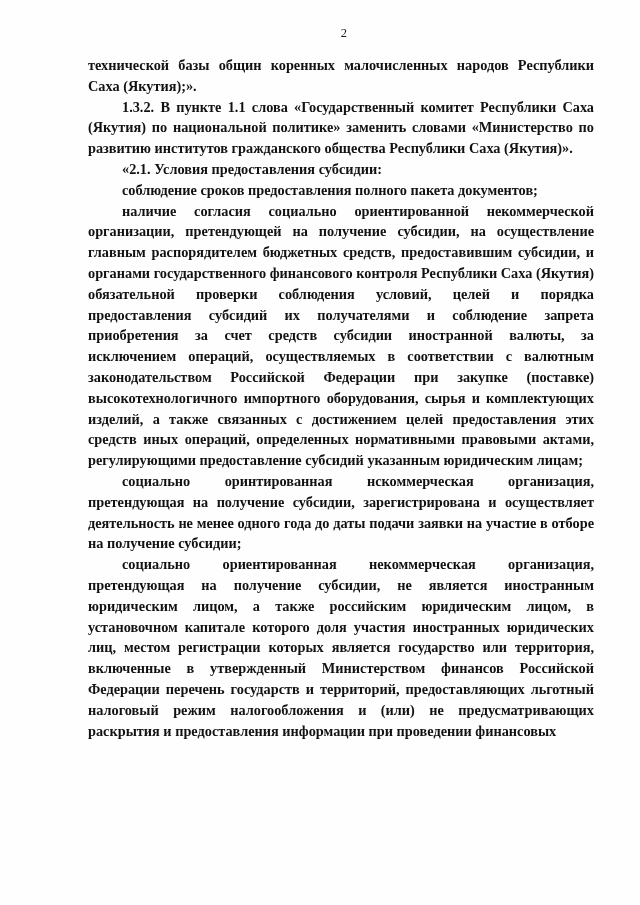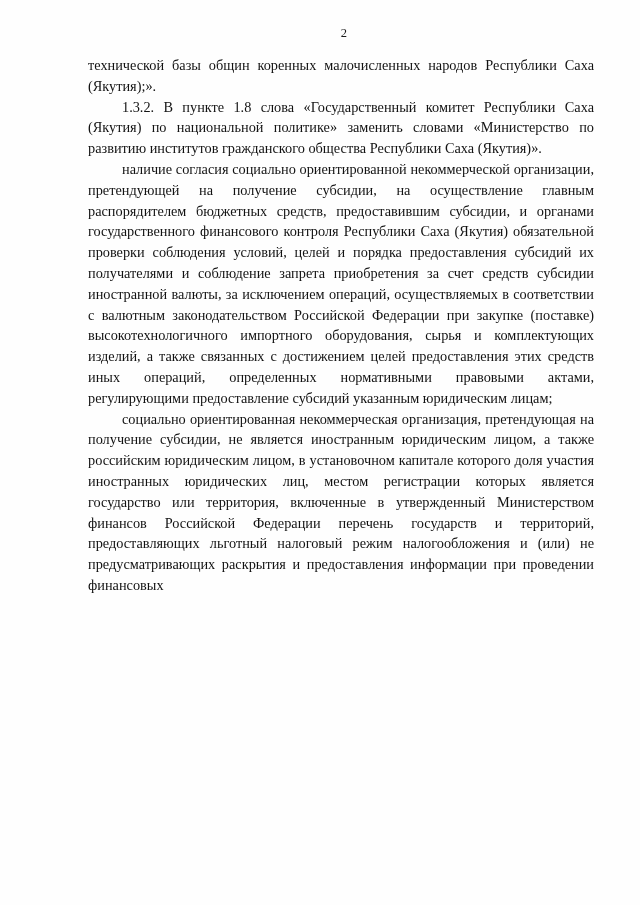--- a/index.html
+++ b/index.html
@@ -33,36 +33,40 @@
   .body-text {
     font-size: 14.3px;
     line-height: 1.455;
     text-align: justify;
     text-justify: inter-word;
     hyphens: none;
   }
   .body-text p {
     margin: 0;
     text-indent: 0;
+    font-weight: bold;
   }
   p.indent {
     text-indent: 34px;
   }
   
   .body-text p {
     color: #121212;
   }
 </style>
 </head>
 <body>
 
 <div class="page">
 
   <div class="page-number">2</div>
 
   <div class="body-text">
     <p>технической базы общин коренных малочисленных народов Республики Саха (Якутия);».</p>
-    <p class="indent">1.3.2. В пункте 1.8 слова «Государственный комитет Республики Саха (Якутия) по национальной политике» заменить словами «Министерство по развитию институтов гражданского общества Республики Саха (Якутия)».</p>
+    <p class="indent">1.3.2. В пункте 1.1 слова «Государственный комитет Республики Саха (Якутия) по национальной политике» заменить словами «Министерство по развитию институтов гражданского общества Республики Саха (Якутия)».</p>
+    <p class="indent">«2.1. Условия предоставления субсидии:</p>
+    <p class="indent">соблюдение сроков предоставления полного пакета документов;</p>
     <p class="indent">наличие согласия социально ориентированной некоммерческой организации, претендующей на получение субсидии, на осуществление главным распорядителем бюджетных средств, предоставившим субсидии, и органами государственного финансового контроля Республики Саха (Якутия) обязательной проверки соблюдения условий, целей и порядка предоставления субсидий их получателями и соблюдение запрета приобретения за счет средств субсидии иностранной валюты, за исключением операций, осуществляемых в соответствии с валютным законодательством Российской Федерации при закупке (поставке) высокотехнологичного импортного оборудования, сырья и комплектующих изделий, а также связанных с достижением целей предоставления этих средств иных операций, определенных нормативными правовыми актами, регулирующими предоставление субсидий указанным юридическим лицам;</p>
+    <p class="indent">социально оринтированная нскоммерческая организация, претендующая на получение субсидии, зарегистрирована и осуществляет деятельность не менее одного года до даты подачи заявки на участие в отборе на получение субсидии;</p>
     <p class="indent">социально ориентированная некоммерческая организация, претендующая на получение субсидии, не является иностранным юридическим лицом, а также российским юридическим лицом, в установочном капитале которого доля участия иностранных юридических лиц, местом регистрации которых является государство или территория, включенные в утвержденный Министерством финансов Российской Федерации перечень государств и территорий, предоставляющих льготный налоговый режим налогообложения и (или) не предусматривающих раскрытия и предоставления информации при проведении финансовых</p>
   </div>
 
 </div>
 
 </body></html>

